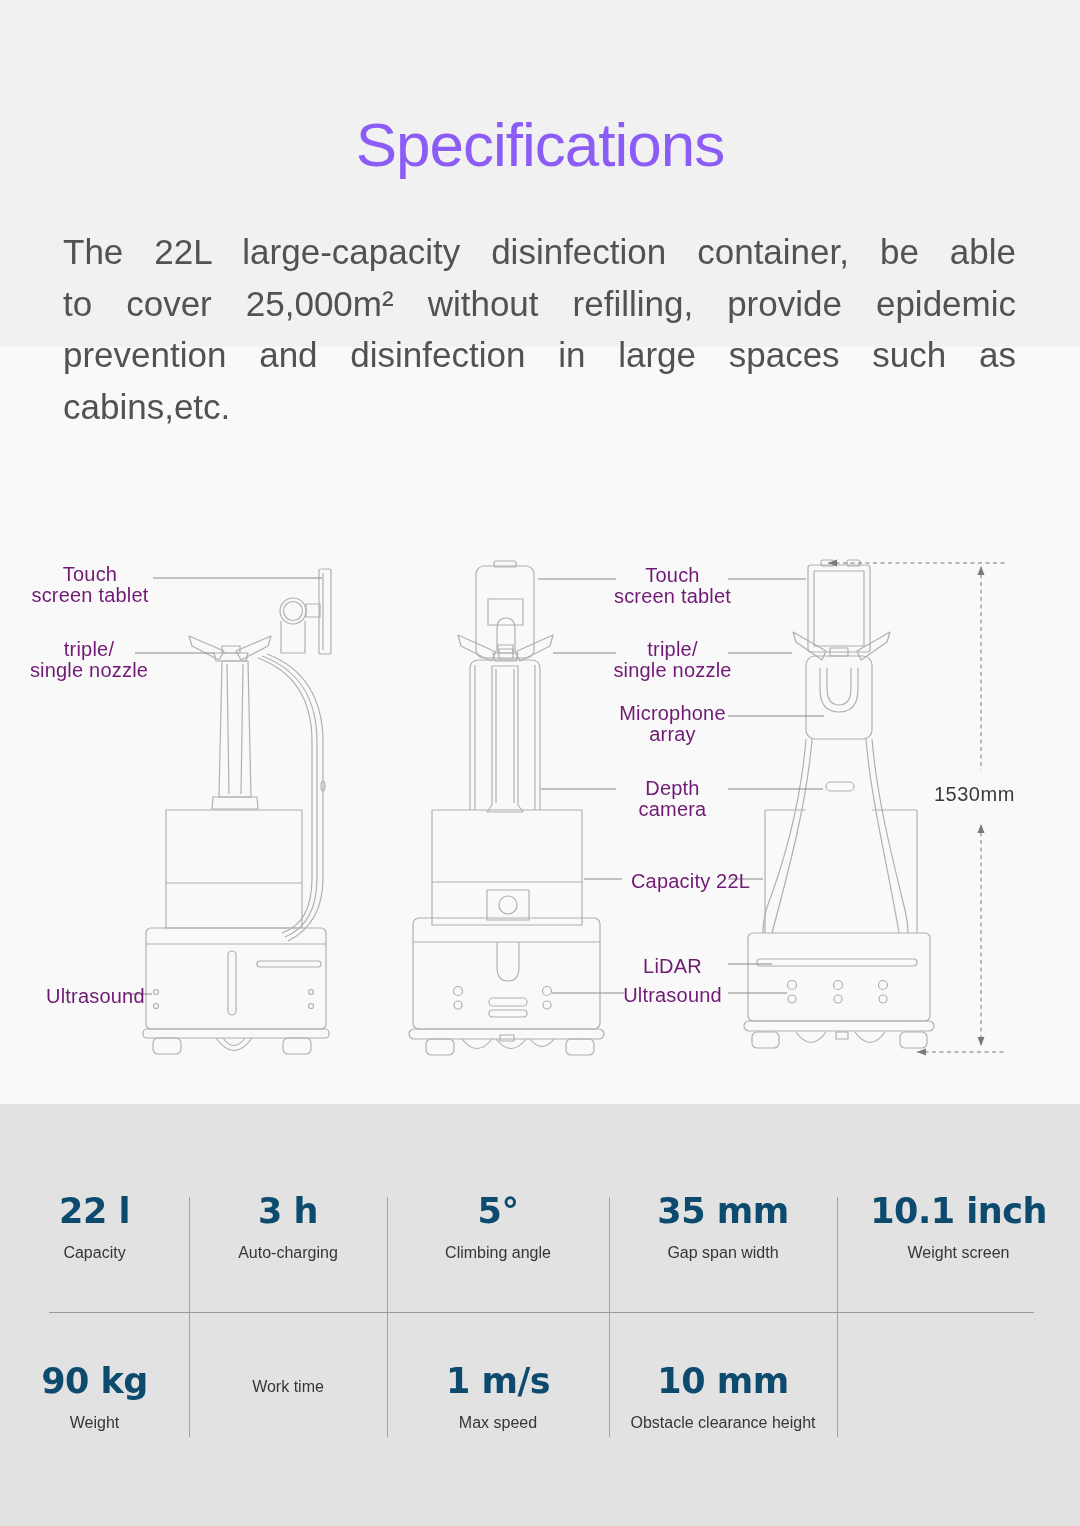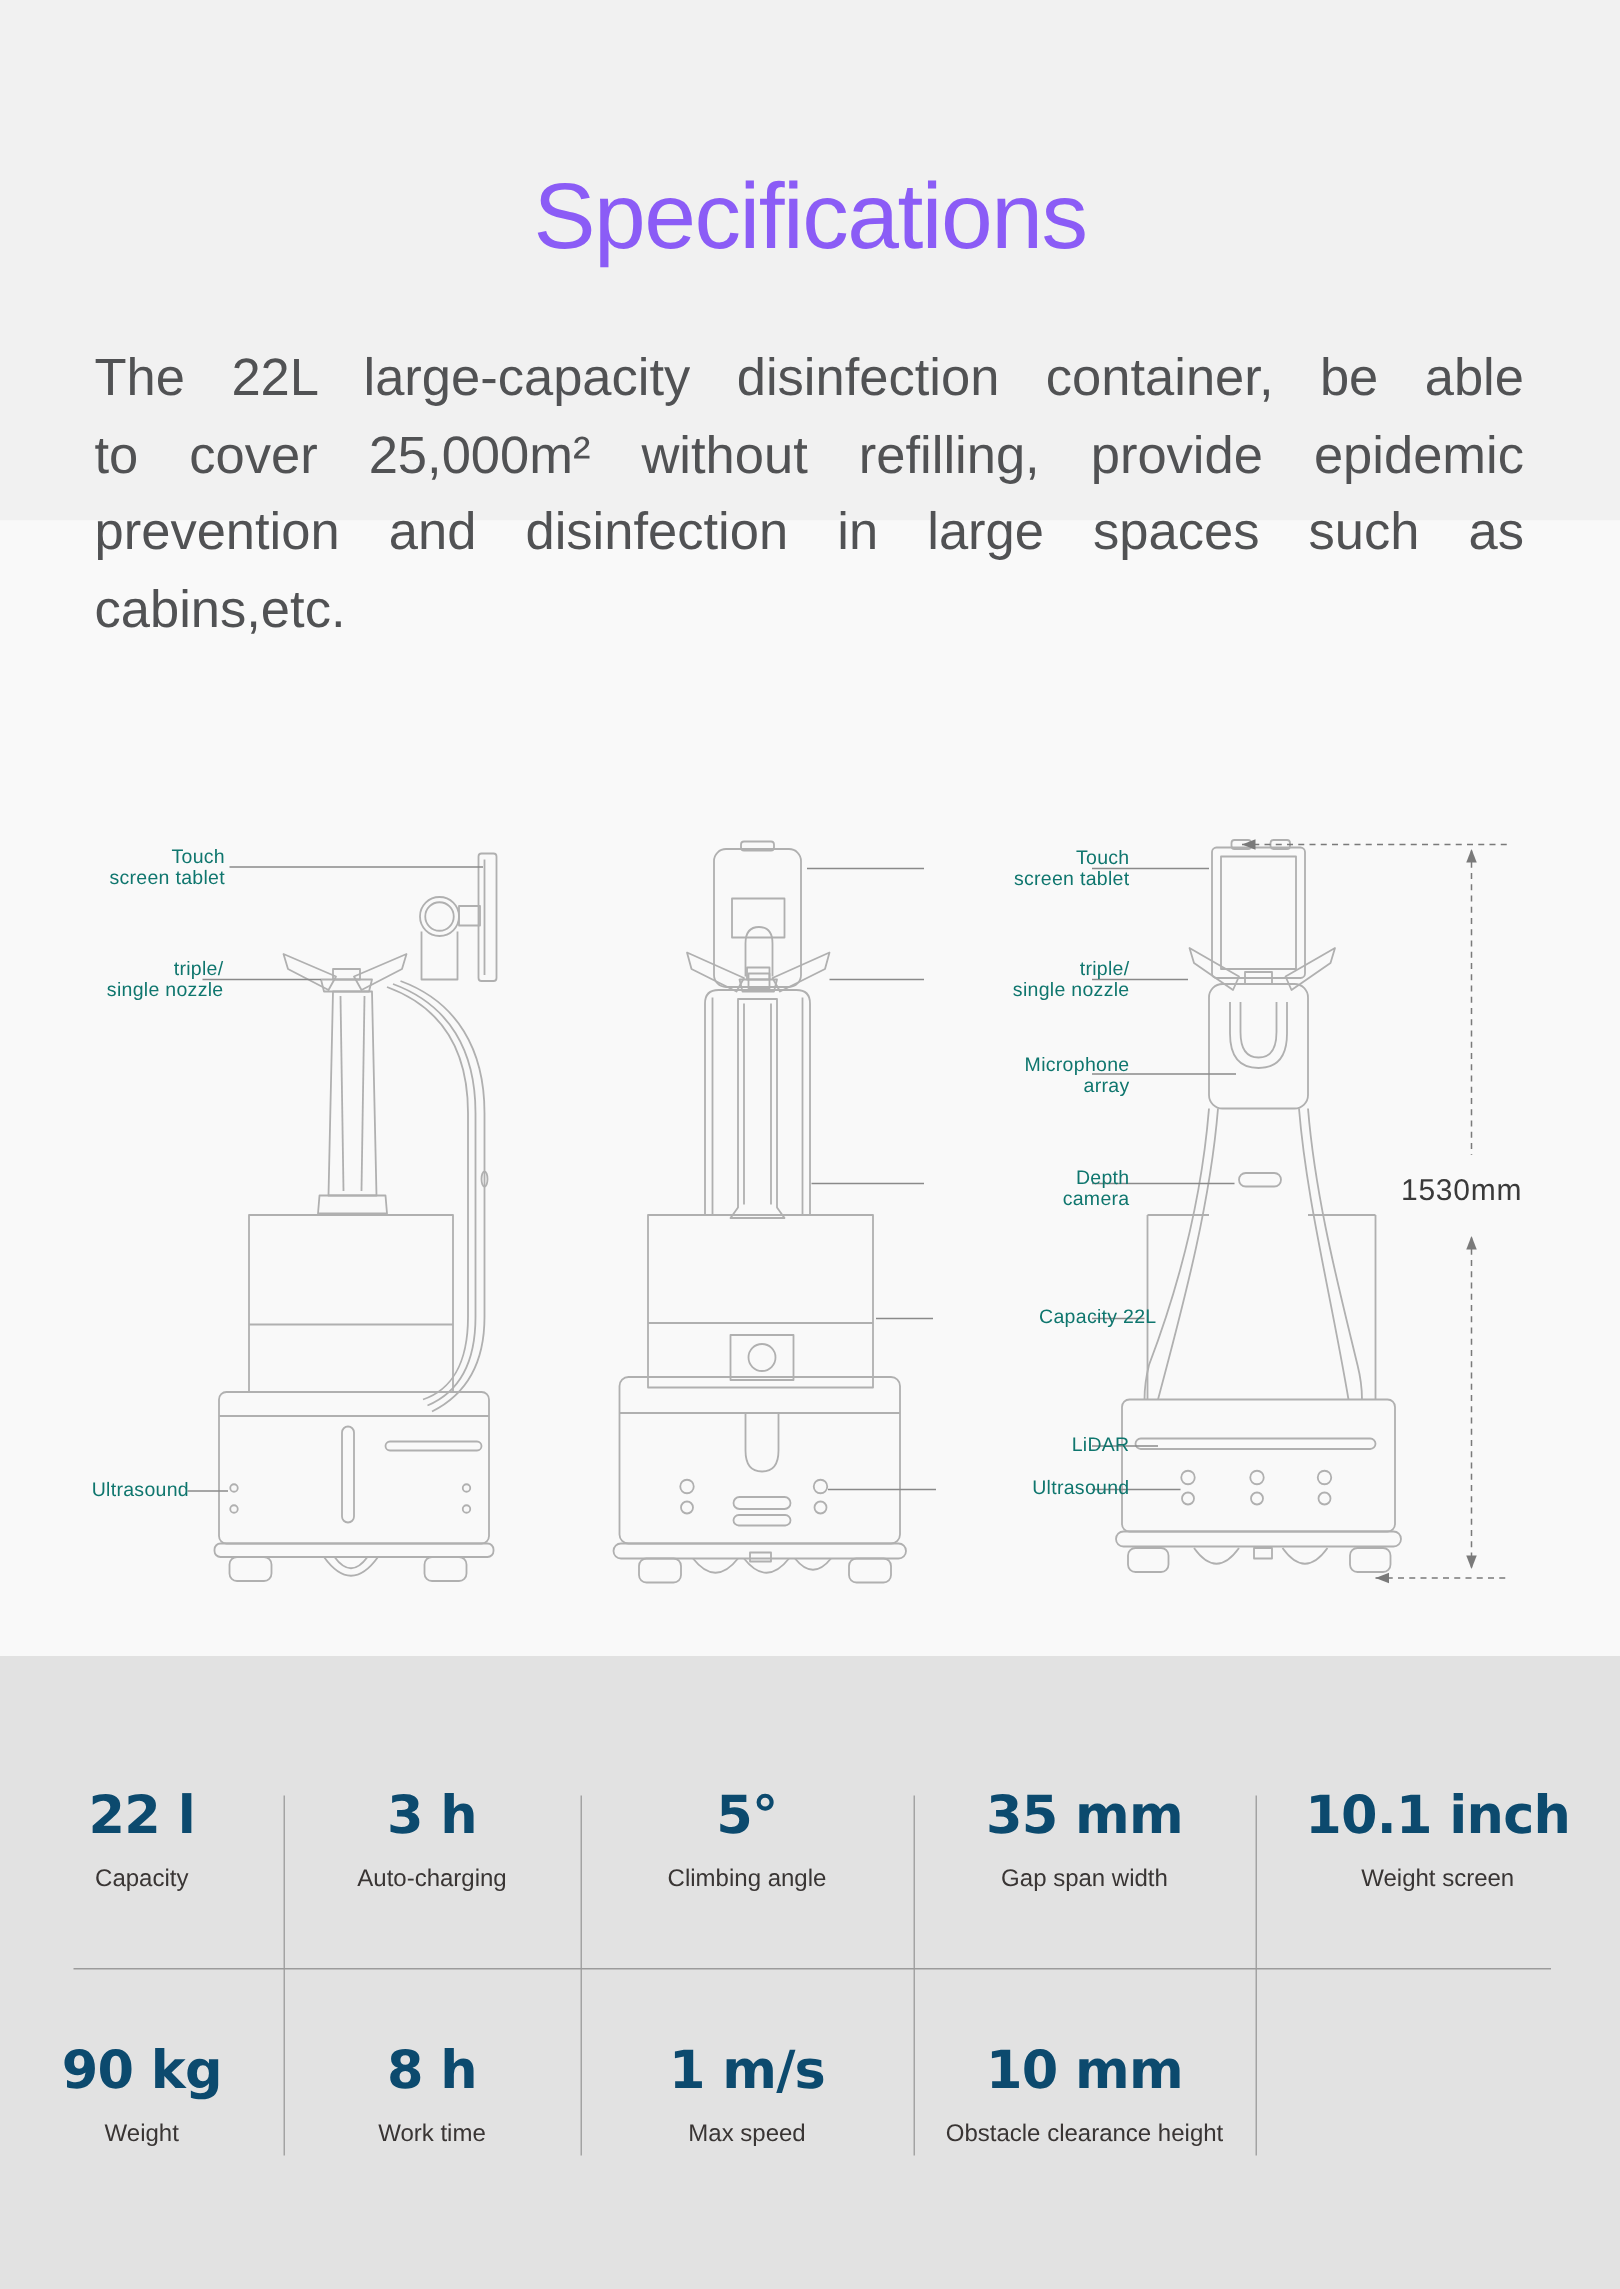--- a/index.html
+++ b/index.html
@@ -13,21 +13,21 @@
   .title{position:absolute;top:113px;left:0;width:1080px;text-align:center;margin:0;
          font-size:62px;line-height:64px;font-weight:400;letter-spacing:-1px;color:#8b5cf6;}
 
   .intro{position:absolute;top:226px;left:63px;width:953px;color:#515254;
          font-size:35px;line-height:51.5px;}
   .iline{text-align:justify;text-align-last:justify;}
   .iline.last{text-align-last:left;}
 
   .diagram-svg{position:absolute;top:540px;left:0;}
 
-  .callout{position:absolute;font-size:13px;line-height:1.05;color:#0f766e;text-align:right;
+  .callout{position:absolute;font-size:20px;line-height:1.05;color:#701a75;text-align:center;
            white-space:pre-line;letter-spacing:.2px;}
   #lbl-touch-left{left:30px;top:564px;width:120px;}
   #lbl-nozzle-left{left:29px;top:639px;width:120px;}
   #lbl-ultra-left{left:46px;top:986px;width:80px;}
   #lbl-touch-mid{left:592px;top:565px;width:161px;}
   #lbl-nozzle-mid{left:592px;top:639px;width:161px;}
   #lbl-mic{left:592px;top:703px;width:161px;}
   #lbl-depth{left:592px;top:778px;width:161px;}
   #lbl-capacity{left:610px;top:871px;width:161px;}
   #lbl-lidar{left:592px;top:956px;width:161px;}
@@ -249,21 +249,20 @@
   <div class="spec-cell r1 c5">
     <div class="spec-value">10.1 inch</div>
     <div class="spec-label">Weight screen</div>
   </div>
 
   <div class="spec-cell r2 c1">
     <div class="spec-value">90 kg</div>
     <div class="spec-label">Weight</div>
   </div>
   <div class="spec-cell r2 c2">
-    <div class="spec-value">8 h</div>
     <div class="spec-label">Work time</div>
   </div>
   <div class="spec-cell r2 c3">
     <div class="spec-value">1 m/s</div>
     <div class="spec-label">Max speed</div>
   </div>
   <div class="spec-cell r2 c4">
     <div class="spec-value">10 mm</div>
     <div class="spec-label">Obstacle clearance height</div>
   </div>

